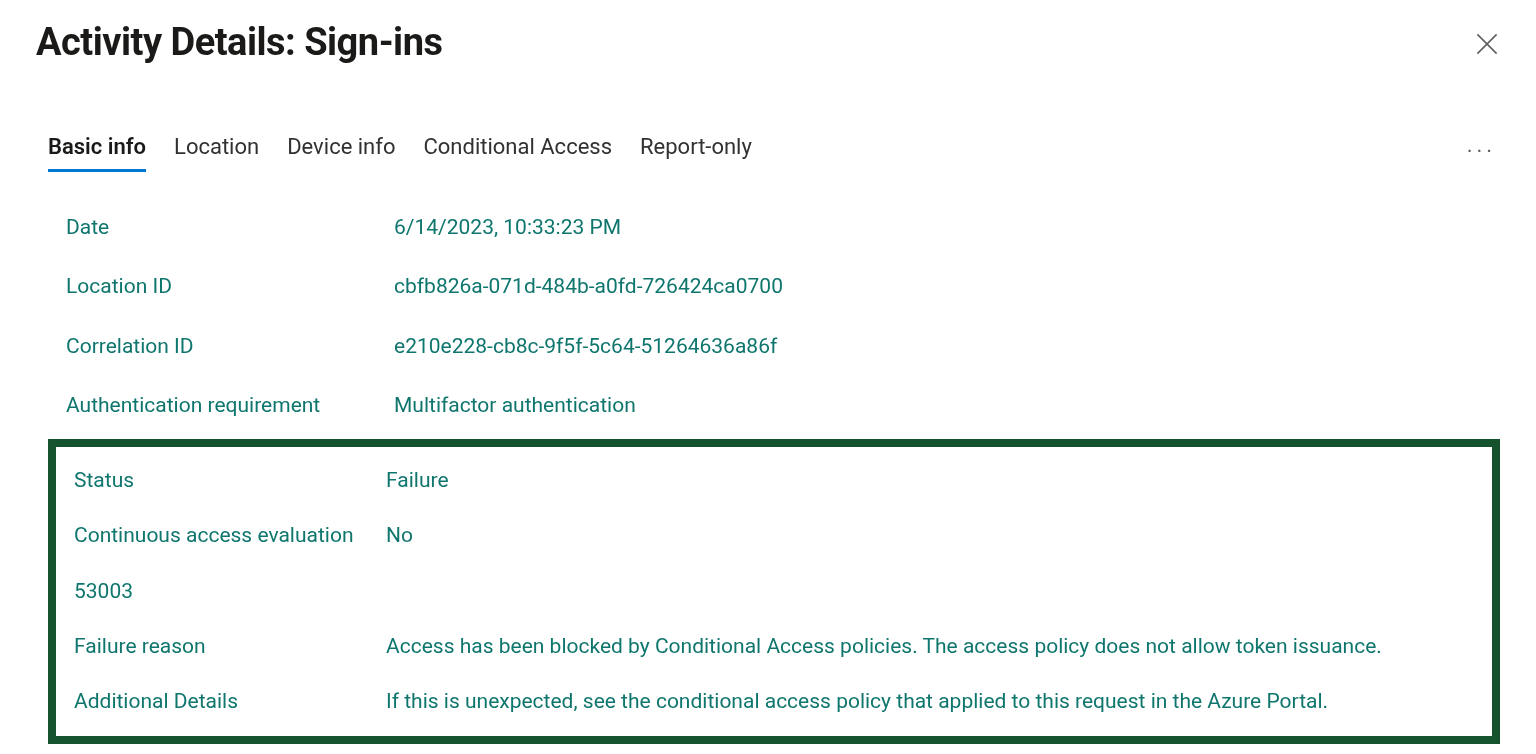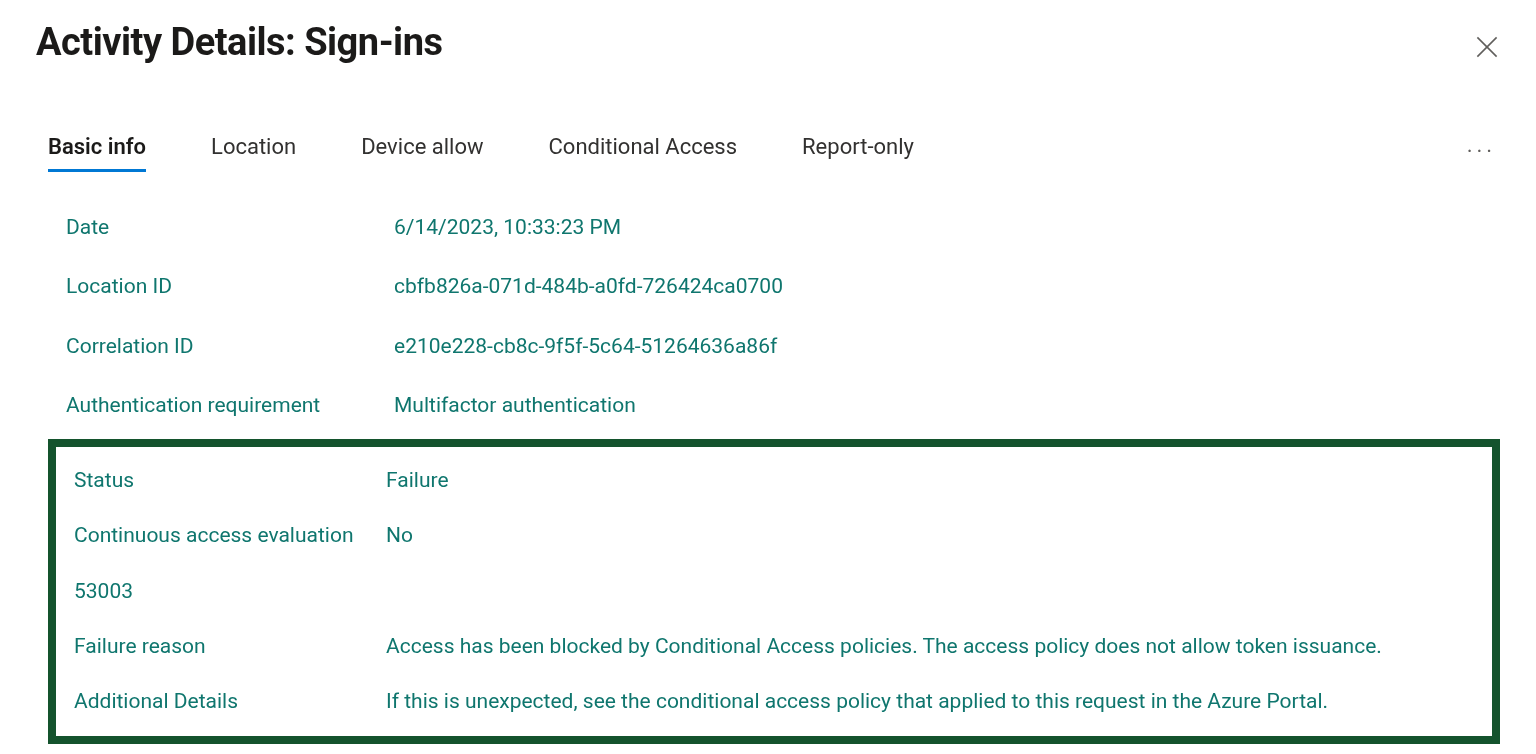--- a/index.html
+++ b/index.html
@@ -11,21 +11,21 @@
     background: #ffffff;
     width: 1536px;
   }
   .panel {
     padding: 20px 36px 30px 36px;
     position: relative;
   }
   .header-row {
     display: flex;
     justify-content: space-between;
-    align-items: flex-end;
+    align-items: center;
   }
   .panel-title {
     font-size: 38px;
     font-weight: 700;
     margin: 0;
     color: #1b1a19;
     letter-spacing: -0.5px;
   }
   .close-btn {
     background: none;
@@ -39,21 +39,21 @@
   .close-btn svg { display:block; }
 
   .tabs-row {
     display: flex;
     align-items: center;
     margin-top: 70px;
     padding-left: 12px;
   }
   .tabs {
     display: flex;
-    gap: 65px;
+    gap: 28px;
   }
   .tab {
     font-size: 22px;
     color: #323130;
     padding-bottom: 10px;
     cursor: pointer;
     border-bottom: 3px solid transparent;
     white-space: nowrap;
   }
   .tab.selected {
@@ -114,21 +114,21 @@
         <line x1="1" y1="1" x2="15" y2="15" stroke="#605e5c" stroke-width="1.2"></line>
         <line x1="15" y1="1" x2="1" y2="15" stroke="#605e5c" stroke-width="1.2"></line>
       </svg>
     </button>
   </div>
 
   <div class="tabs-row">
     <div class="tabs">
       <div class="tab selected">Basic info</div>
       <div class="tab">Location</div>
-      <div class="tab">Device allow</div>
+      <div class="tab">Device info</div>
       <div class="tab">Conditional Access</div>
       <div class="tab">Report-only</div>
     </div>
     <div class="tabs-more">···</div>
   </div>
 
   <div class="details">
     <div class="row">
       <div class="label">Date</div>
       <div class="value">6/14/2023, 10:33:23 PM</div>

